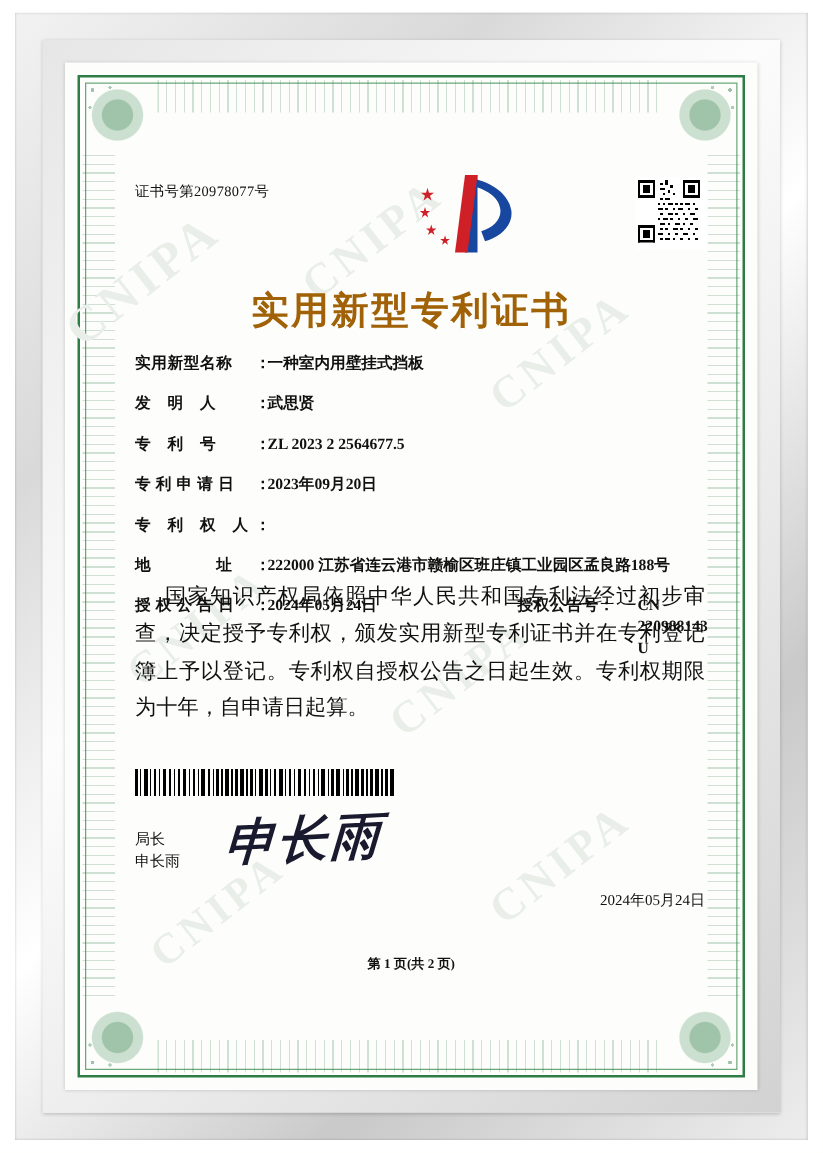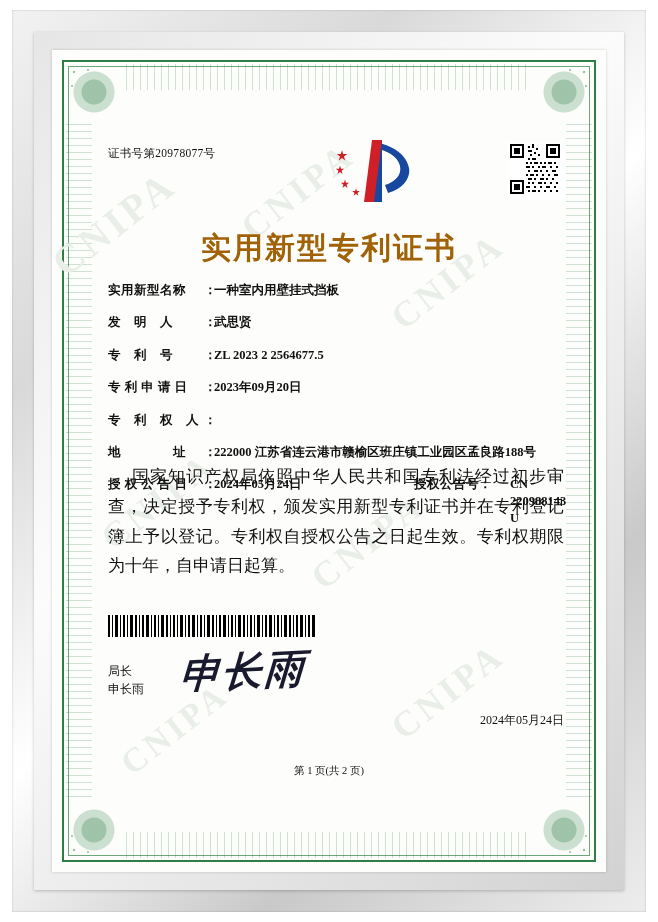--- a/index.html
+++ b/index.html
@@ -166,21 +166,21 @@
     letter-spacing:2px;
     transform:rotate(-3deg) skewX(-6deg);
   }
   .date{
     position:absolute;right:42px;top:662px;
     font-size:12px;color:#111;
   }
   .footer{
     position:absolute;left:0;right:0;top:714px;
     text-align:center;
-    font-size:10.5px;color:#111;
+    font-size:10.5px;color:#111;font-weight:bold;
   }
 </style>
 </head>
 <body>
 
 <div class="page">
   <div class="frame-outer"></div>
   <div class="frame-inner"></div>
 
   <div class="paper">

